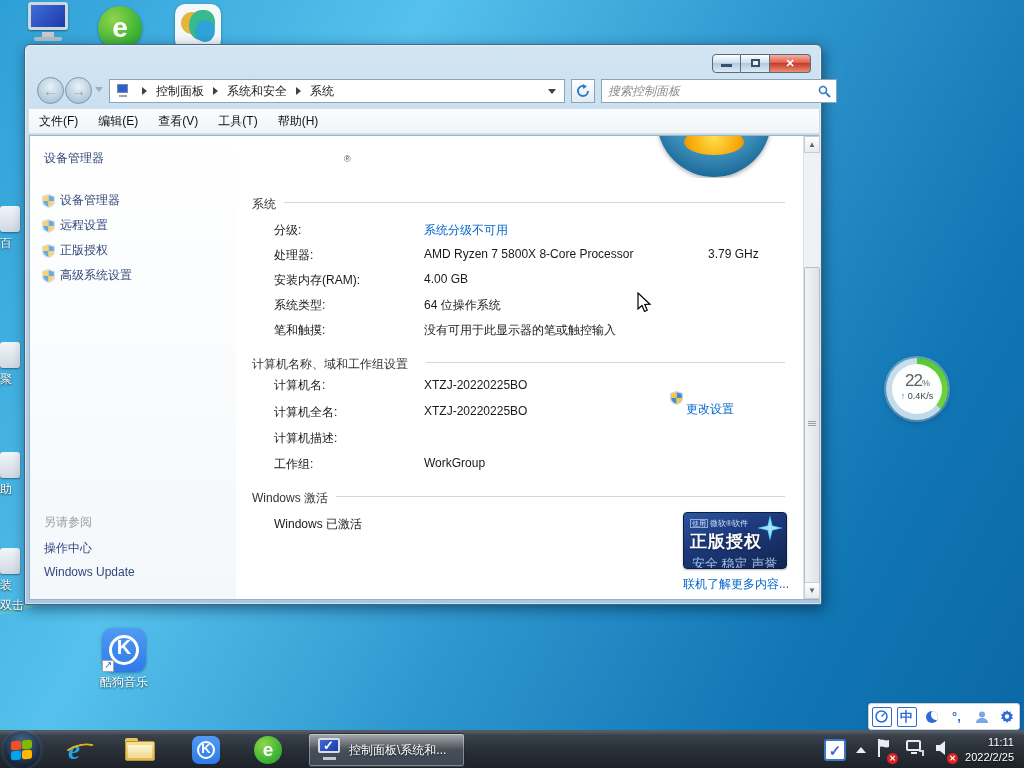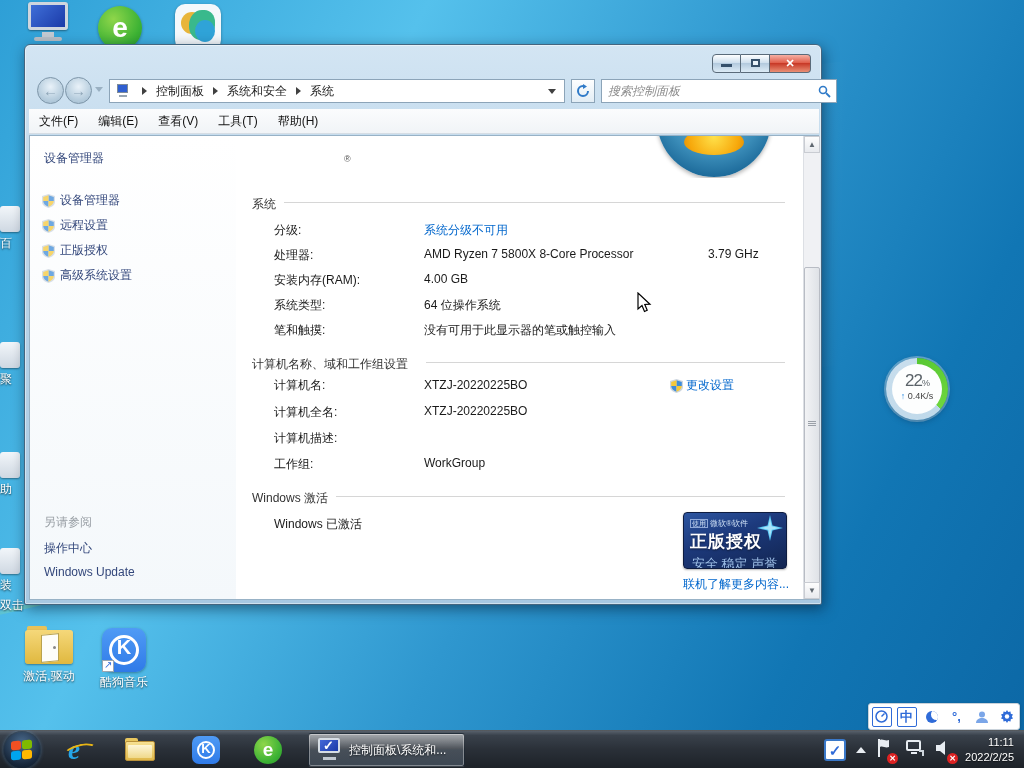--- a/index.html
+++ b/index.html
@@ -92,21 +92,21 @@
   .orb .flag { position:absolute; left:27px; top:66px; width:60px; height:26px; border-radius:50%;
     background:radial-gradient(circle at 50% 30%, #ffe14a, #f7a90c 70%, #e08a00); }
   .regmark { position:absolute; left:108px; top:18px; font-size:9px; color:#555; }
   .sechdr { position:absolute; left:16px; font-size:12px; color:#333; background:#fff; padding-right:8px; z-index:2; }
   .secrule { position:absolute; left:48px; width:501px; height:1px; background:#d6d6d6; z-index:1; }
   .rlabel { position:absolute; left:38px; white-space:nowrap; }
   .rvalue { position:absolute; left:188px; white-space:nowrap; }
   .rextra { position:absolute; left:472px; white-space:nowrap; }
   .link { color:#0066cc; cursor:pointer; }
   .changeset { position:absolute; left:434px; display:flex; align-items:center; }
-  .changeset .t { color:#0066cc; margin-left:3px; }
+  .changeset .t { color:#0066cc; margin-left:3px;margin-top:24px; }
 
   .badge { position:absolute; left:447px; top:376px; width:104px; height:57px; border-radius:4px;
     background:linear-gradient(160deg,#2c55a0 0%, #1d3a7d 40%, #122551 100%);
     border:1px solid #0e1c40; color:#fff; overflow:hidden; box-shadow:0 1px 2px rgba(0,0,0,.3); }
   .badge .l1 { position:absolute; left:6px; top:5px; font-size:8px; color:#cfe0f5; }
   .badge .l1 .use { border:1px solid #8fa8d8; padding:0 1px; margin-right:2px; font-size:7px; }
   .badge .l2 { position:absolute; left:6px; top:17px; font-size:17px; font-weight:bold; letter-spacing:1px; color:#fff; text-shadow:0 1px 2px rgba(0,0,0,.5); }
   .badge .l3 { position:absolute; left:8px; top:42px; font-size:13px; color:#9fc0e8; }
   .badge .star { position:absolute; right:3px; top:2px; }
   .morelink { position:absolute; left:447px; top:440px; color:#0066cc; }
@@ -211,29 +211,20 @@
   <div class="sliver" style="left:0; top:452px;">
     <div class="blk"></div>
     <div class="lbl">助</div>
   </div>
   <div class="sliver" style="left:0; top:548px; height:64px;">
     <div class="blk"></div>
     <div class="lbl">装</div>
     <div class="lbl">双击助</div>
   </div>
 
-  <div class="dicon" style="left:14px; top:626px; width:70px;">
-    <div class="folder-ico">
-        <div class="tab"></div>
-        <div class="bdy"></div>
-        <div class="door"></div>
-        <div class="knob"></div>
-      </div>
-    <div class="lbl">激活,驱动</div>
-  </div>
   <div class="dicon" style="left:92px; top:628px; width:64px;">
     <div class="kugou-ico">
         <div class="ring"></div>
         <div class="k">K</div>
         <div class="shortcut"></div>
       </div>
     <div class="lbl">酷狗音乐</div>
   </div>
 
   <div id="win">

